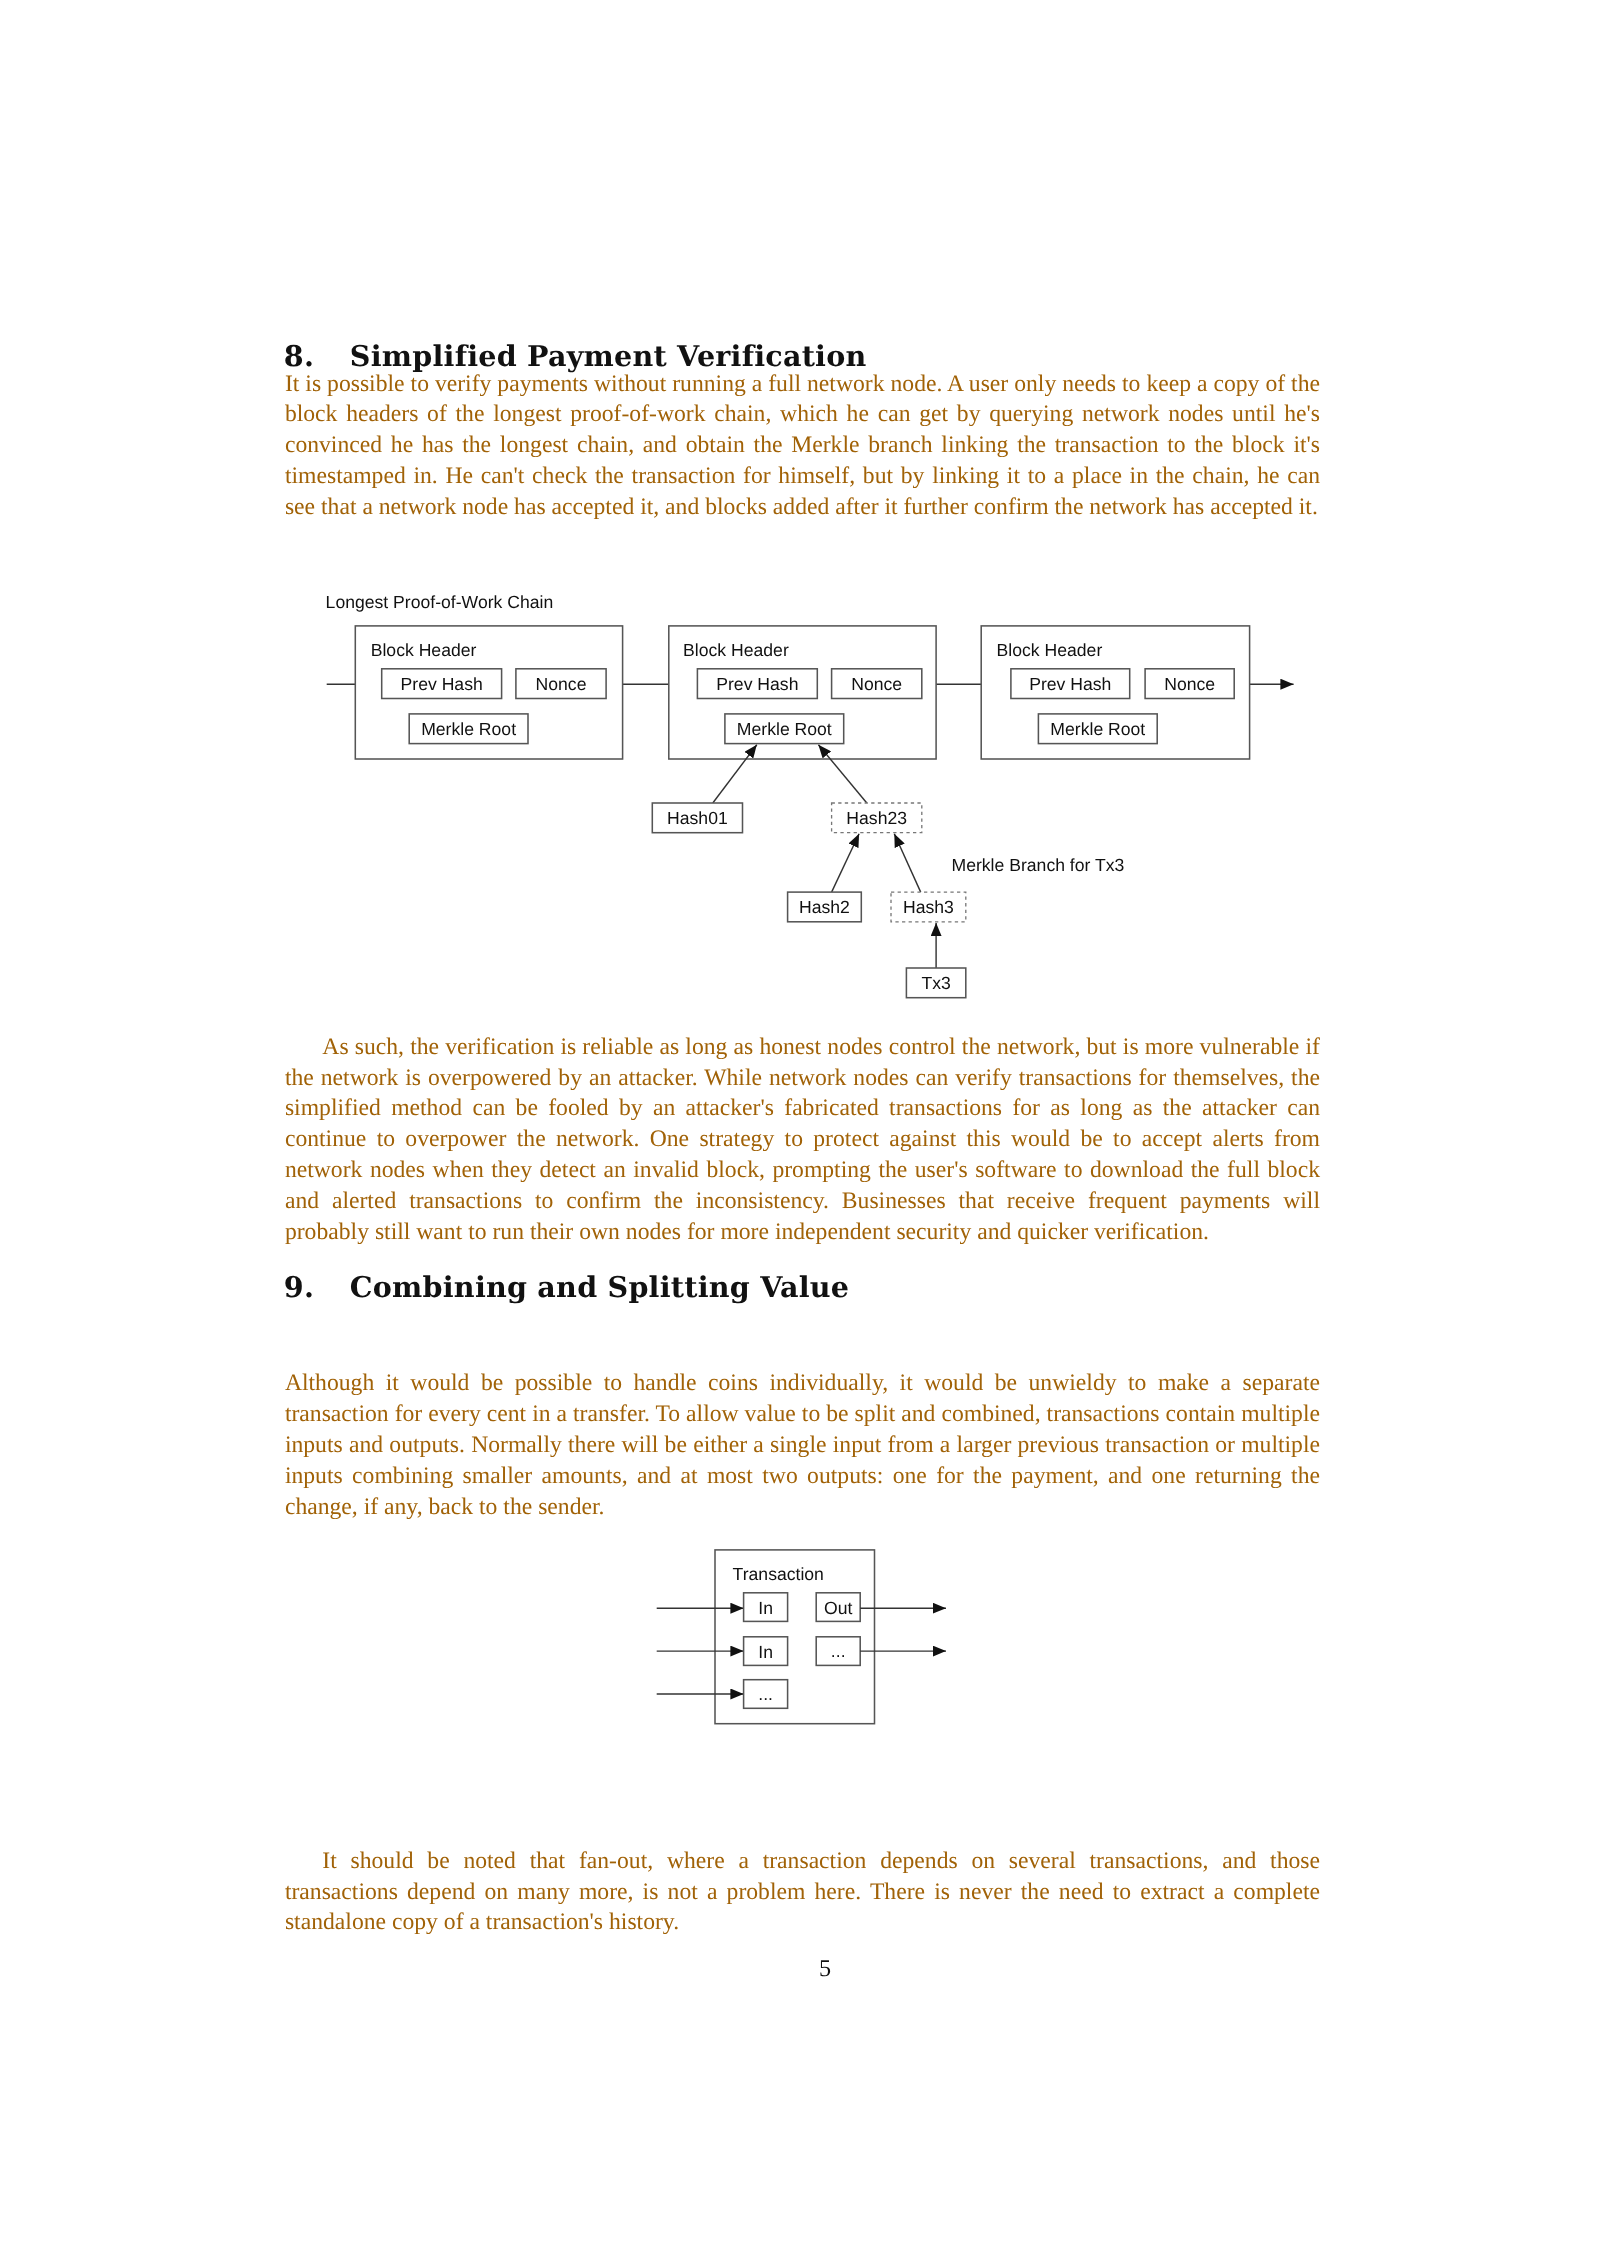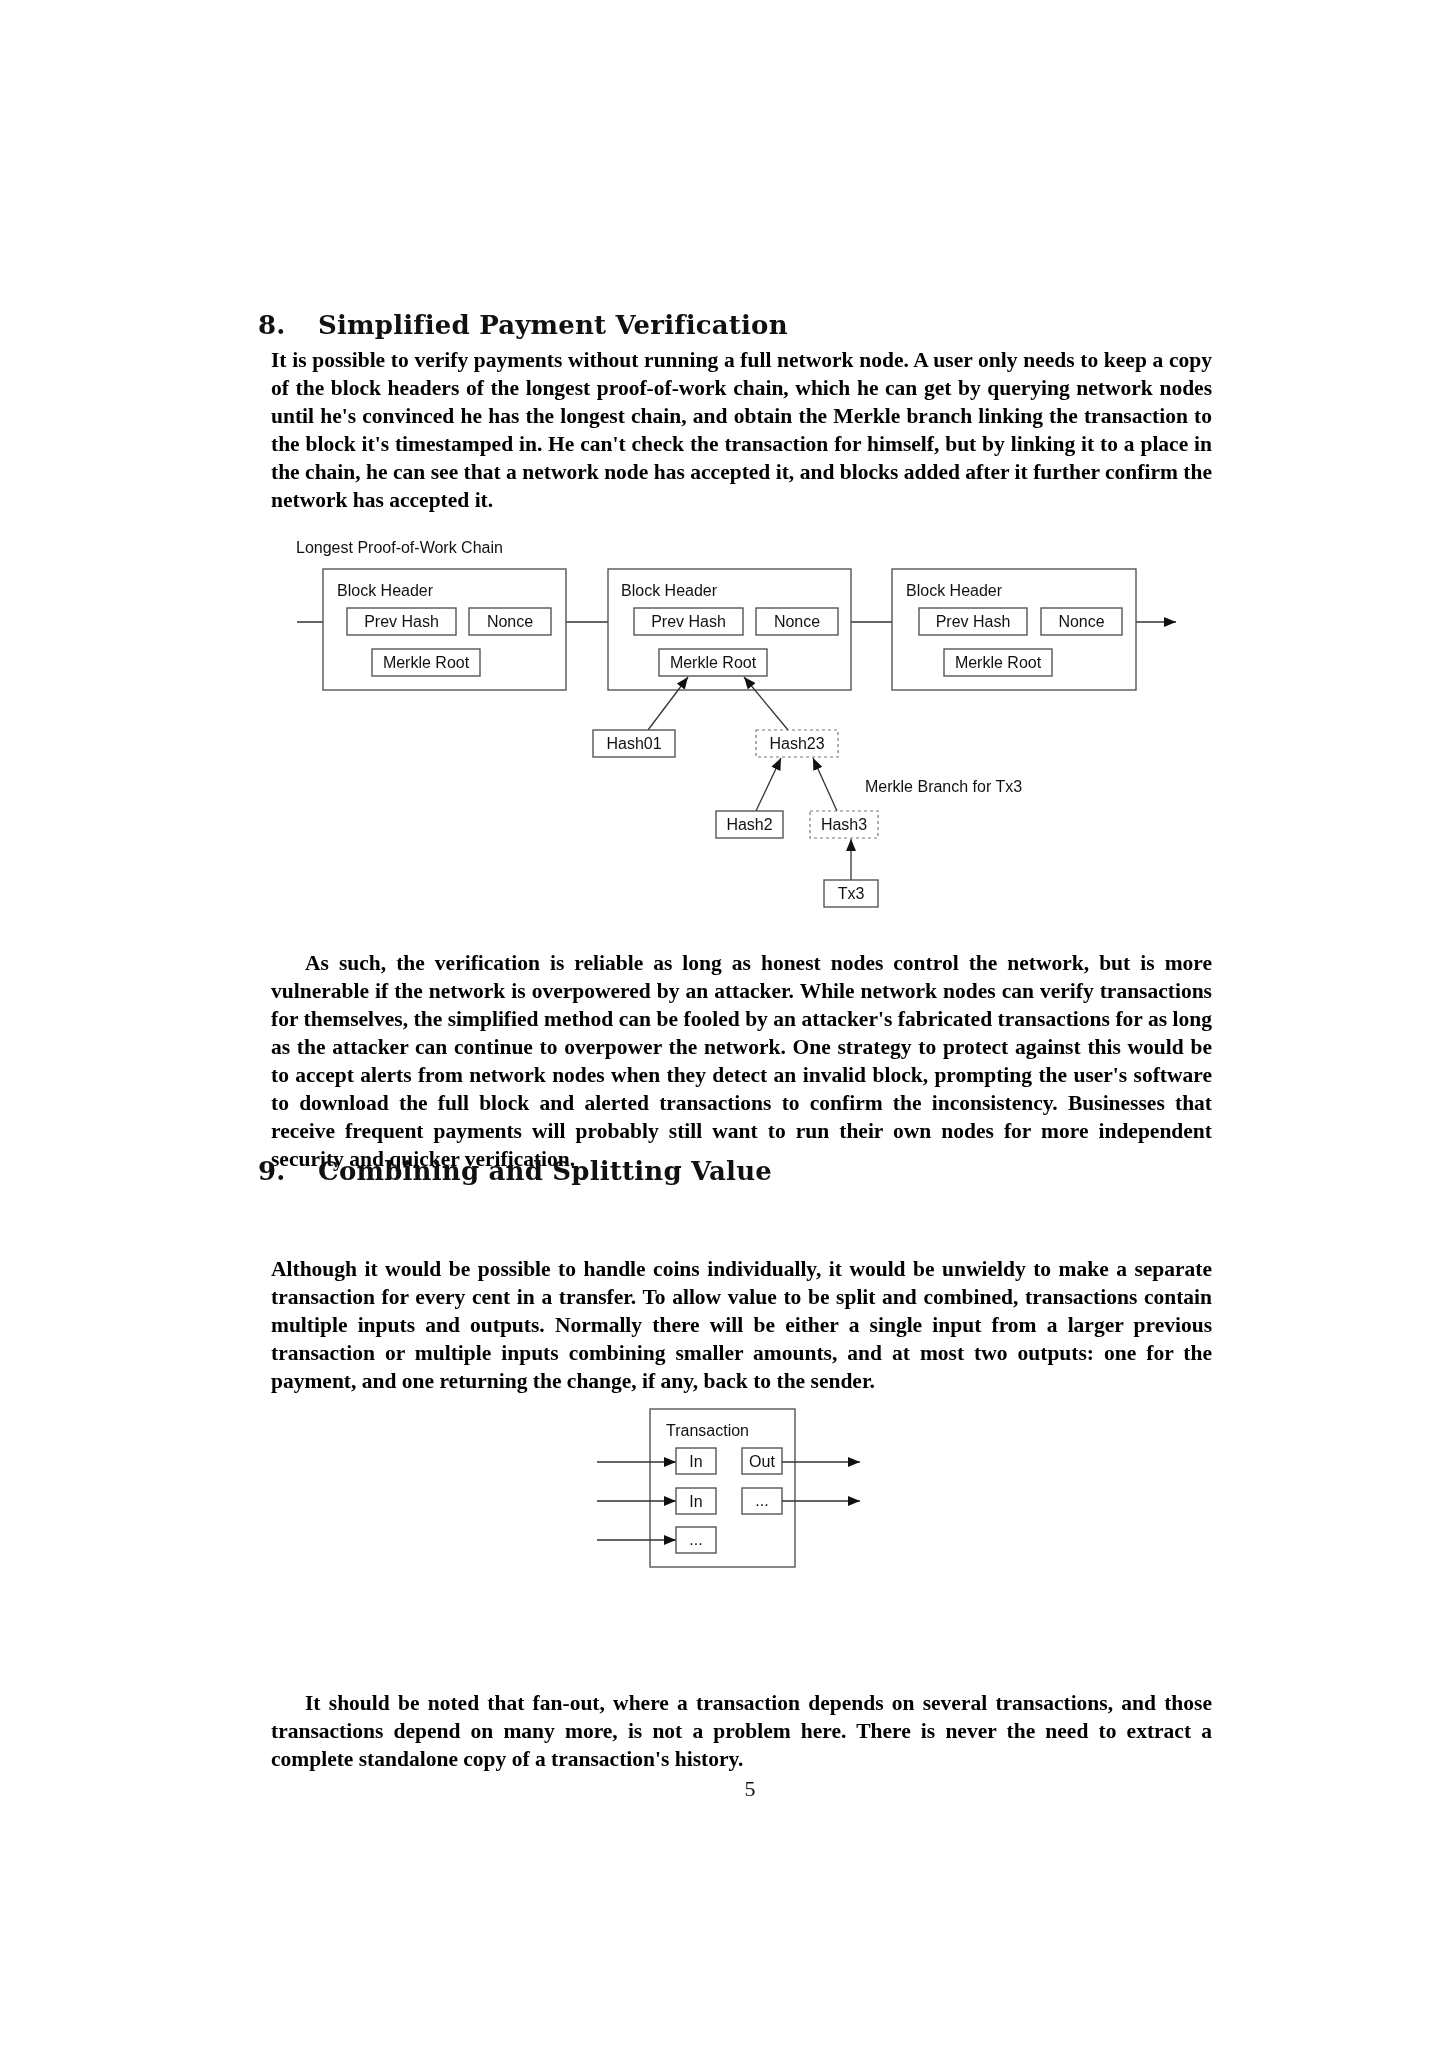--- a/index.html
+++ b/index.html
@@ -3,23 +3,23 @@
 <meta charset="utf-8">
 <style>
   html, body { margin: 0; padding: 0; background: #ffffff; }
   body { width: 1456px; height: 2059px; position: relative; overflow: hidden; color: #111; }
   .heading {
     position: absolute; left: 258px; font-family: "DejaVu Serif", "Liberation Serif", serif;
     font-weight: bold; font-size: 26px; line-height: 30px; margin: 0; white-space: nowrap; letter-spacing: 0.2px;
   }
   .heading .num { display: inline-block; width: 60px; }
   .para {
-    position: absolute; left: 259px; width: 941px; margin: 12px;
+    position: absolute; left: 259px; width: 941px; margin: 0;
     font-family: "Liberation Serif", "DejaVu Serif", serif; font-size: 21.5px; line-height: 28px;
-    text-align: justify; text-align-last: left; color: #000000; font-weight: bold;
+    text-align: justify; text-align-last: left; color: #a16207;
   }
   .para.indent { text-indent: 34px; }
   .diagram { position: absolute; left: 0; top: 0; }
   .box { fill: #ffffff; stroke: #555; stroke-width: 1.4; }
   .box-dashed { fill: #ffffff; stroke: #777; stroke-width: 1.2; stroke-dasharray: 3 3; }
   .line { stroke: #333; stroke-width: 1.3; fill: none; }
   .head { fill: #111; }
   .dtext { font-family: "Liberation Sans", "DejaVu Sans", sans-serif; font-size: 16px; fill: #111; }
   .page-number {
     position: absolute; left: 740px; top: 1776px; width: 20px; text-align: center;

